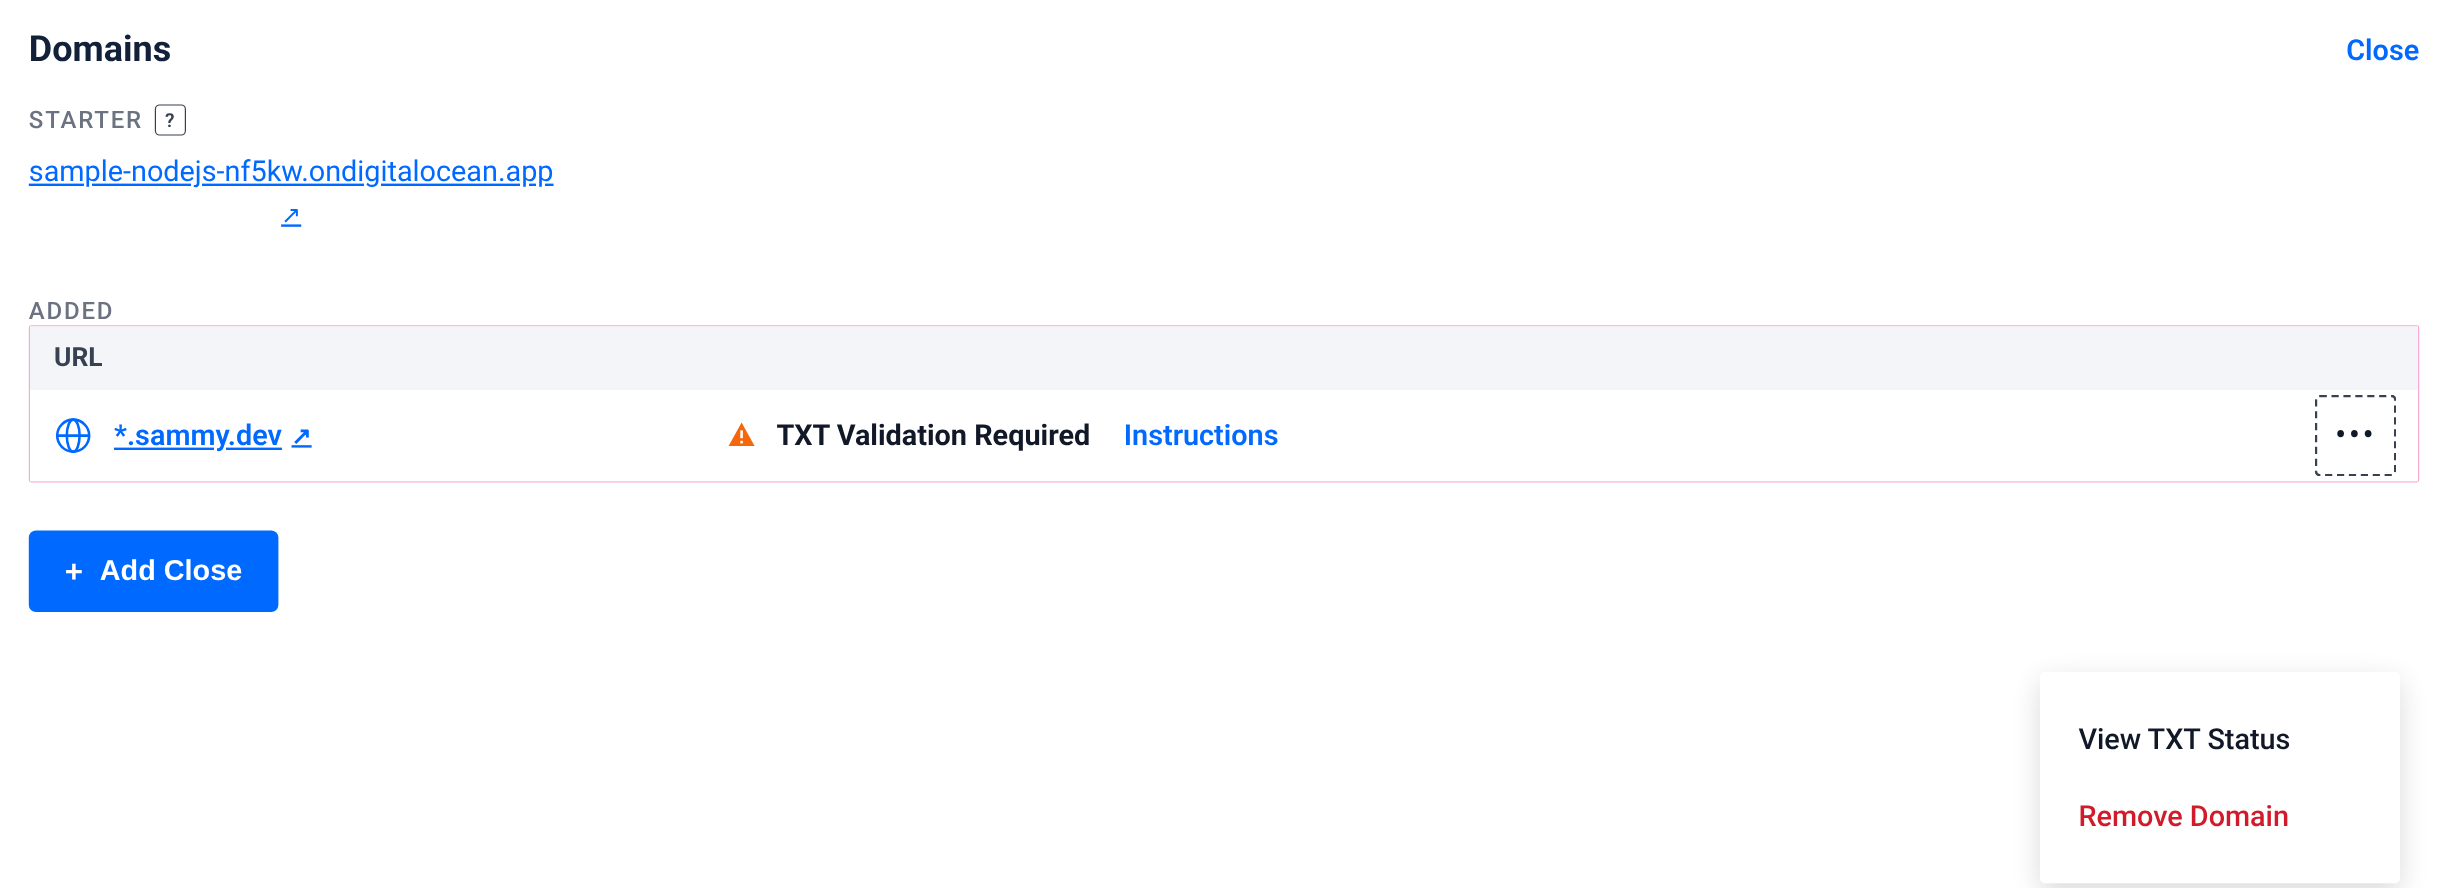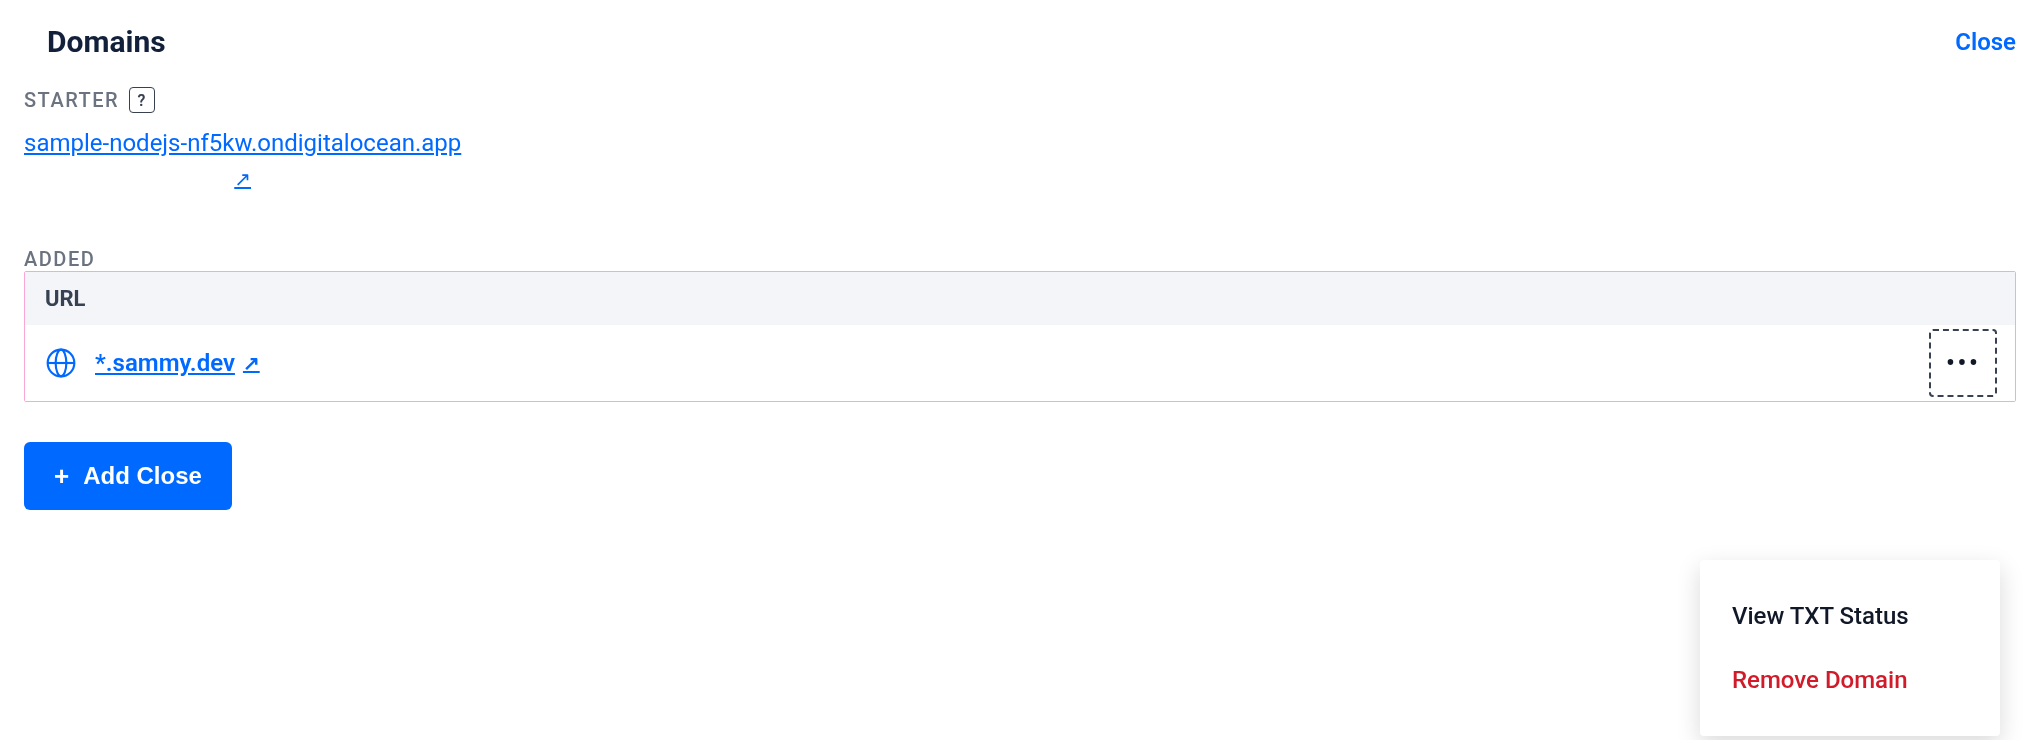--- a/index.html
+++ b/index.html
@@ -13,21 +13,20 @@
     .header-row {
       display: flex;
       justify-content: space-between;
       align-items: center;
       margin-bottom: 28px;
     }
     .page-title {
       font-size: 30px;
       font-weight: 700;
       color: #12203a;
-      margin-left: 23px;
     }
     .close-link {
       font-size: 24px;
       font-weight: 600;
       color: #0069ff;
       cursor: pointer;
     }
     .section-label {
       font-size: 20px;
       letter-spacing: 1.5px;
@@ -220,20 +219,29 @@
       <svg class="globe-svg" viewBox="0 0 24 24" fill="none" stroke="#0069ff" stroke-width="1.6">
         <circle cx="12" cy="12" r="10"></circle>
         <ellipse cx="12" cy="12" rx="4" ry="10"></ellipse>
         <line x1="2" y1="12" x2="22" y2="12"></line>
       </svg>
       <a class="domain-link">
         <span>*.sammy.dev</span>
         <span class="external-arrow">↗</span>
       </a>
     </div>
+    <div class="col-status-cell">
+      <svg class="warn-svg" viewBox="0 0 24 24">
+        <path d="M12 2 L22 20 L2 20 Z" fill="#f5670a"></path>
+        <rect x="11" y="8" width="2" height="6" fill="#fff"></rect>
+        <rect x="11" y="16" width="2" height="2" fill="#fff"></rect>
+      </svg>
+      <span class="status-text">TXT Validation Required</span>
+      <span class="instructions-link">Instructions</span>
+    </div>
     <div class="more-btn">
       <span class="more-dots">•••</span>
     </div>
   </div>
 </div>
 
 <button class="add-domain-btn">
   <span class="plus">+</span>
   <span>Add Close</span>
 </button>

